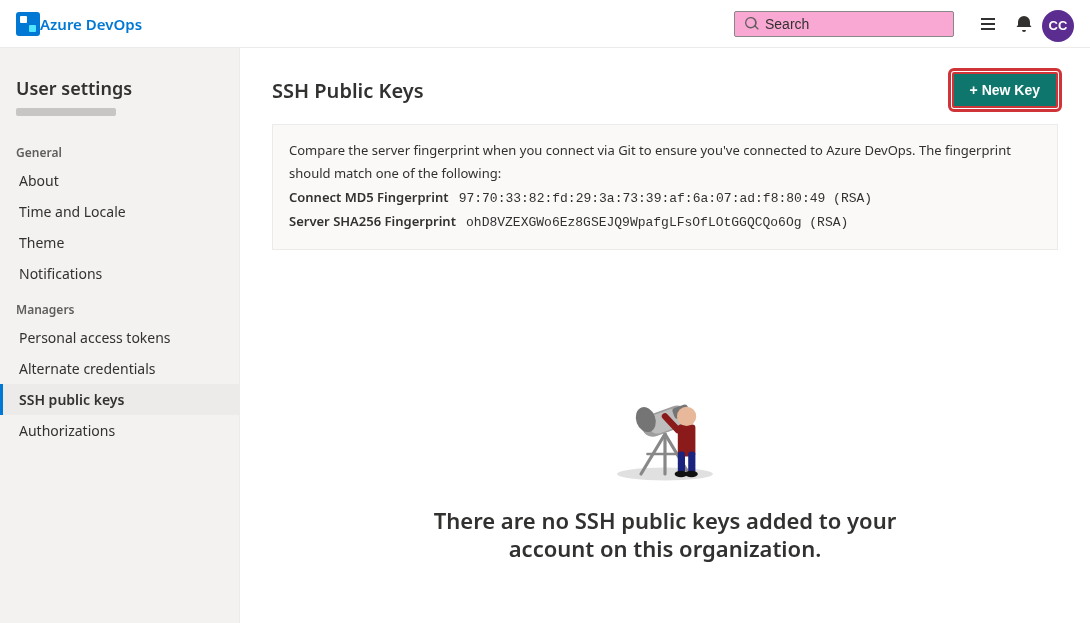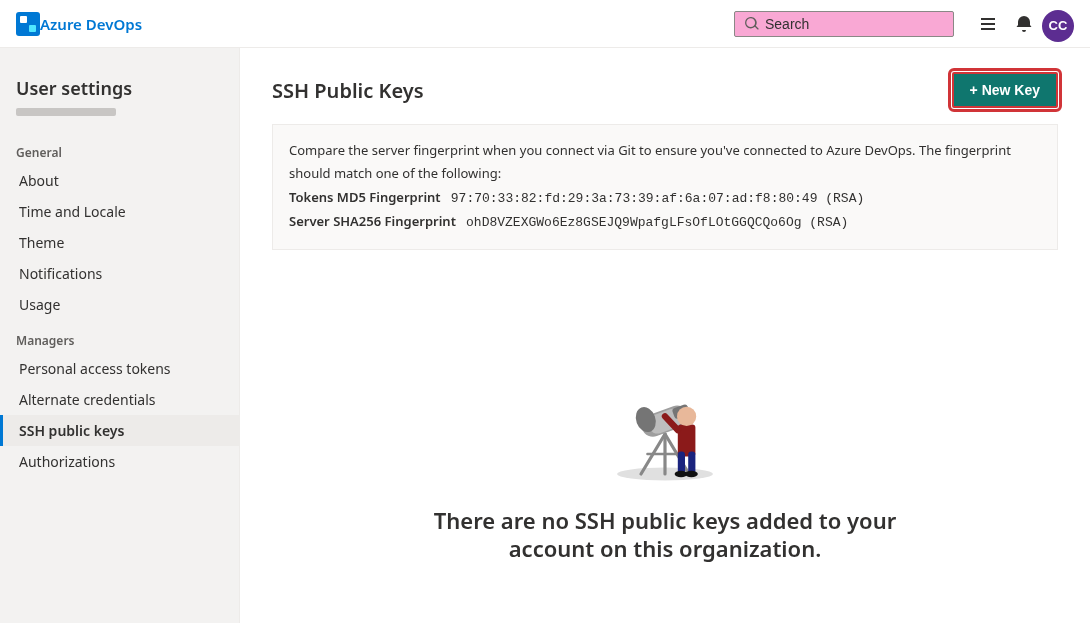--- a/index.html
+++ b/index.html
@@ -85,42 +85,41 @@
 
   <aside class="sidebar">
     <div class="sidebar-title">User settings</div>
     <div class="sidebar-subtitle"></div>
 
     <div class="sidebar-section-label">General</div>
     <a class="sidebar-item"><span>About</span></a>
     <a class="sidebar-item"><span>Time and Locale</span></a>
     <a class="sidebar-item"><span>Theme</span></a>
     <a class="sidebar-item"><span>Notifications</span></a>
-    <a class="sidebar-item"><span>Usage</span></a>
 
     <div class="sidebar-section-label">Managers</div>
     <a class="sidebar-item"><span>Personal access tokens</span></a>
     <a class="sidebar-item"><span>Alternate credentials</span></a>
     <a class="sidebar-item active"><span>SSH public keys</span></a>
     <a class="sidebar-item"><span>Authorizations</span></a>
   </aside>
 
   <main class="main-content">
     <div class="page-header">
       <h1 class="page-title">SSH Public Keys</h1>
       <button class="new-key-btn">+ New Key</button>
     </div>
 
 
     <div class="fingerprint-box">
       <p class="fingerprint-text">
         <span>Compare the server fingerprint when you connect via Git to ensure you've connected to Azure DevOps. The fingerprint should match one of the following:</span>
       </p>
       <p class="fingerprint-text">
-        <strong>Tokens MD5 Fingerprint</strong>
+        <strong>Connect MD5 Fingerprint</strong>
         &nbsp;&nbsp;<span class="fingerprint-mono">97:70:33:82:fd:29:3a:73:39:af:6a:07:ad:f8:80:49 (RSA)</span>
       </p>
       <p class="fingerprint-text">
         <strong>Server SHA256 Fingerprint</strong>
         &nbsp;&nbsp;<span class="fingerprint-mono">ohD8VZEXGWo6Ez8GSEJQ9WpafgLFsOfLOtGGQCQo6Og (RSA)</span>
       </p>
     </div>
 
     <div class="empty-state">
 

